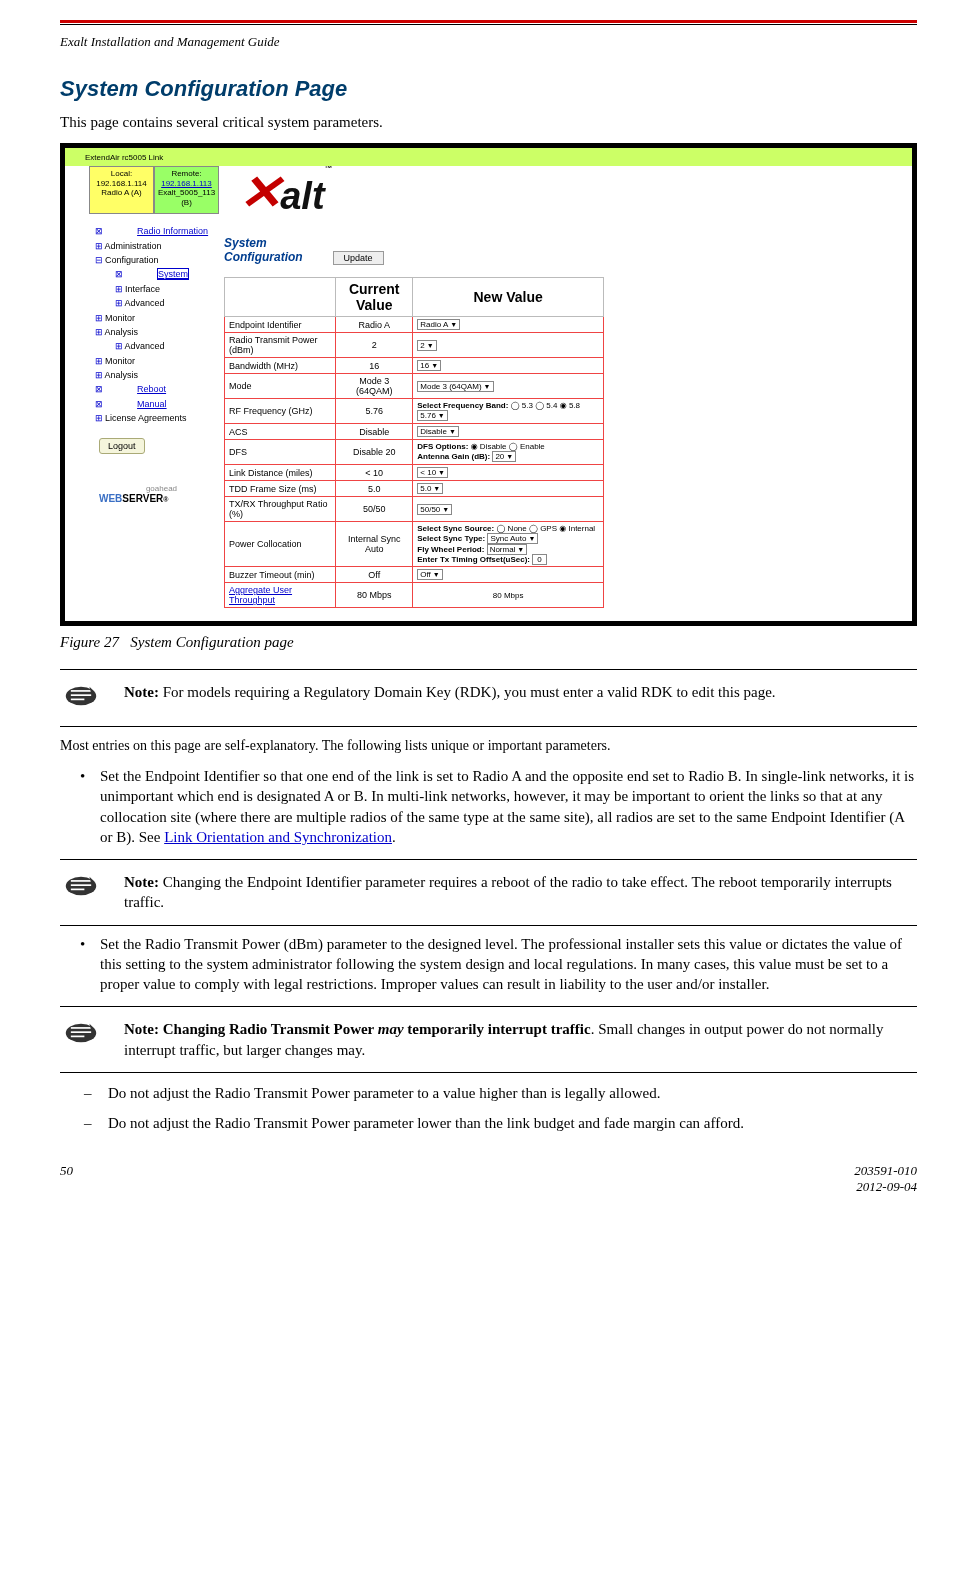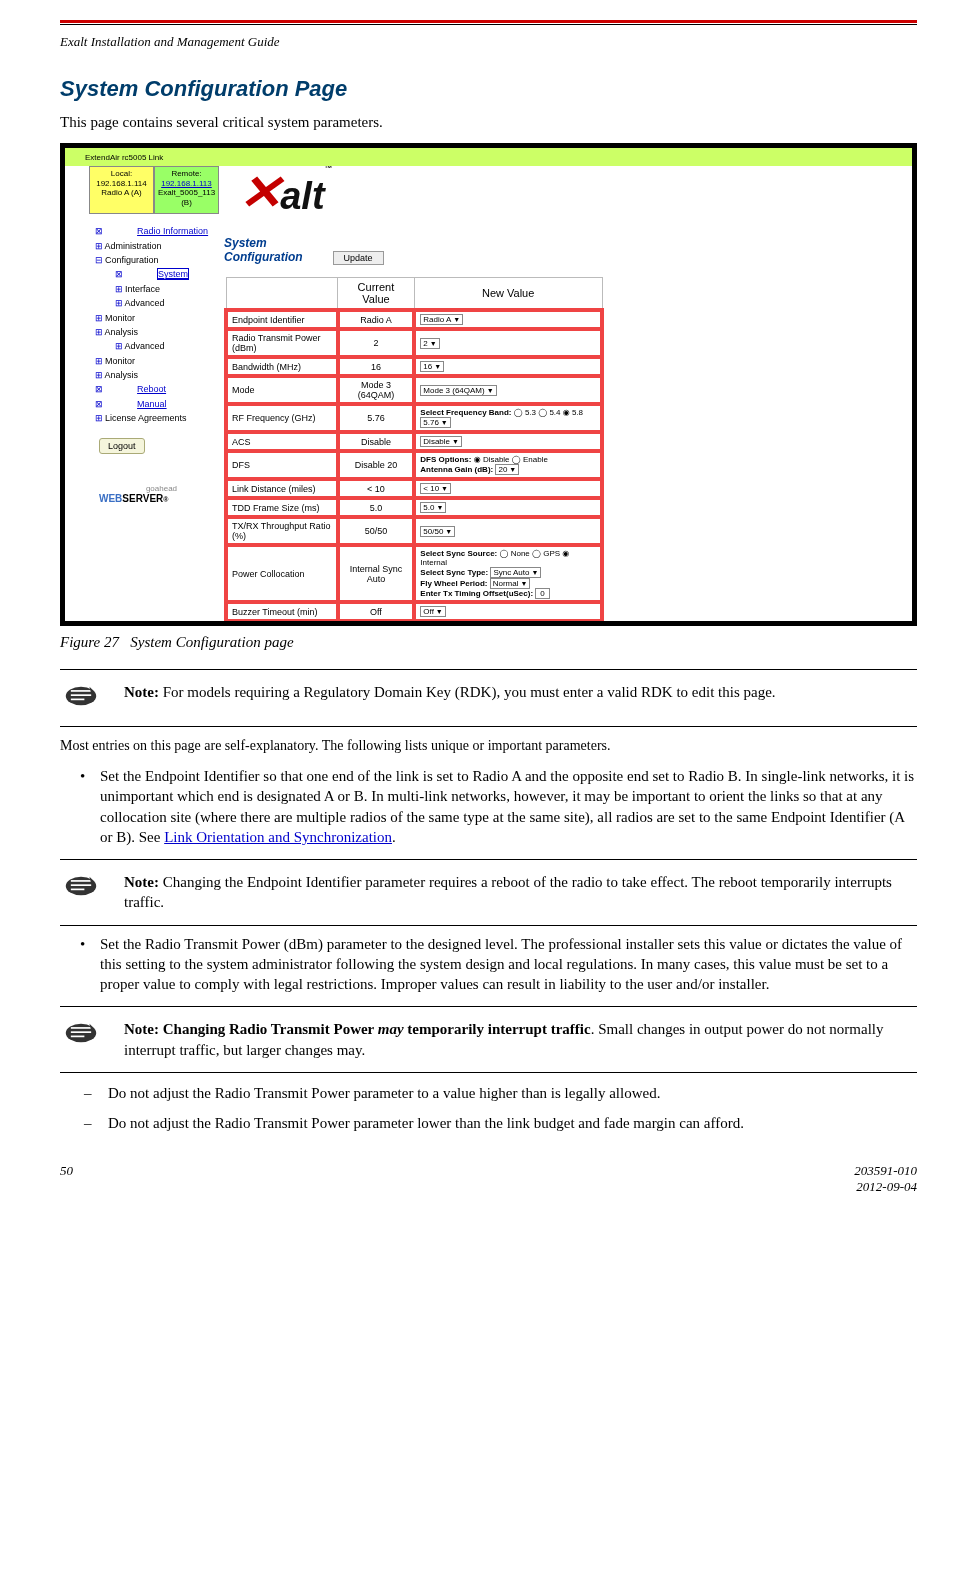--- a/index.html
+++ b/index.html
@@ -48,22 +48,22 @@
   .webserver { margin: 30px 0 0 10px; font-family: Arial; font-size: 10px; font-weight: bold; }
   .webserver .go { color: #888; font-weight:normal; font-size:8px; display:block; text-align:center;}
   .shot-right { flex: 1; padding: 0; position: relative; }
   .logo-row { height: 70px; position: relative; }
   .logo { position:absolute; left:16px; top:-2px; font-family: Liberation Sans, sans-serif; font-weight:bold; font-size:38px; font-style:italic; color:#111; }
   .logo .x { color:#c40000; font-size:48px; display:inline-block; transform:scaleX(1.1);}
   .logo .tm { font-size:8px; vertical-align:top; font-style:normal;}
   .sys-conf-hdr { color:#003d8f; font-weight:bold; font-size:12px; font-style:italic; margin-left:0; display:inline-block; width:100px;}
   .update-btn { border:1px solid #999; background:#eee; font-size:9px; padding:1px 10px; display:inline-block; margin-left:6px;}
   .conf-table { border-collapse: collapse; margin-top: 12px; font-size:9px; width: 380px;}
-  .conf-table th { border:1px solid #bbb; background:#fff; font-weight:normal; padding:3px 6px; font-size:11px;}
-  .conf-table td { border:4px solid #ef4444; padding:2px 4px; vertical-align:middle;}
+  .conf-table th { border:1px solid #bbb; background:#fff; font-weight:bold; padding:3px 6px; font-size:14px;}
+  .conf-table td { border:1px solid #ef4444; padding:2px 4px; vertical-align:middle;}
   .conf-table td.lbl { width:110px; }
   .conf-table td.cur { width:70px; text-align:center; }
   .conf-table td.new { width:200px; font-size:8px;}
   .dd { border:1px solid #888; background:#fff; font-size:8px; padding:0 2px; display:inline-block;}
   .dd:after { content:" ▼"; font-size:7px;}
   .radio-opt { font-size:8px; }
   .link-blue { color:#0000cc; text-decoration:underline; }
 
   .fig-caption { font-style: italic; font-size: 15px; margin: 6px 0 18px 0; }
 

